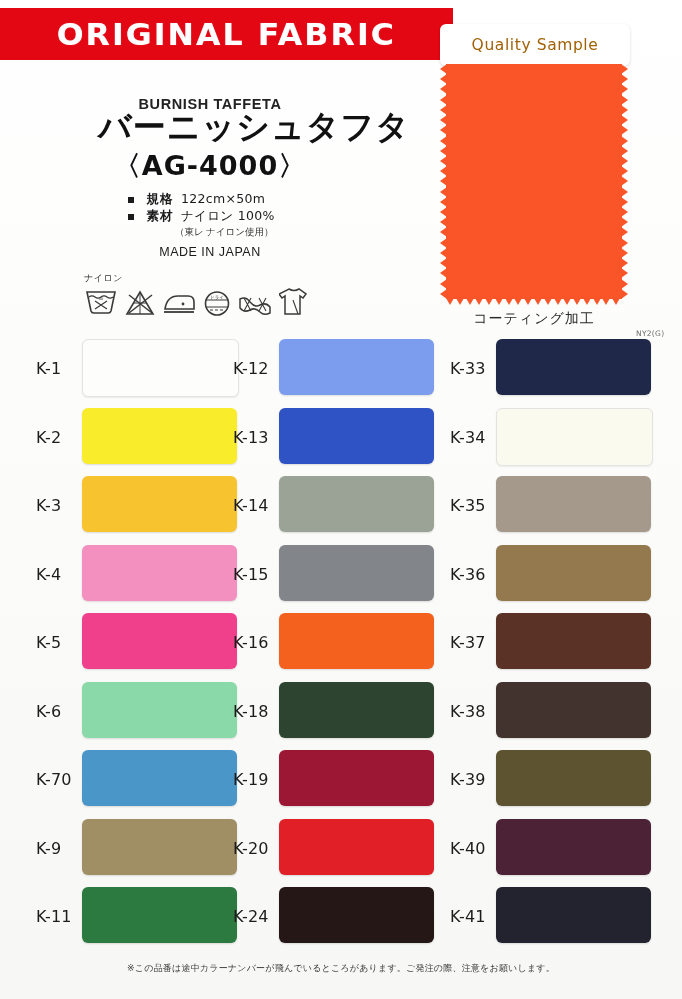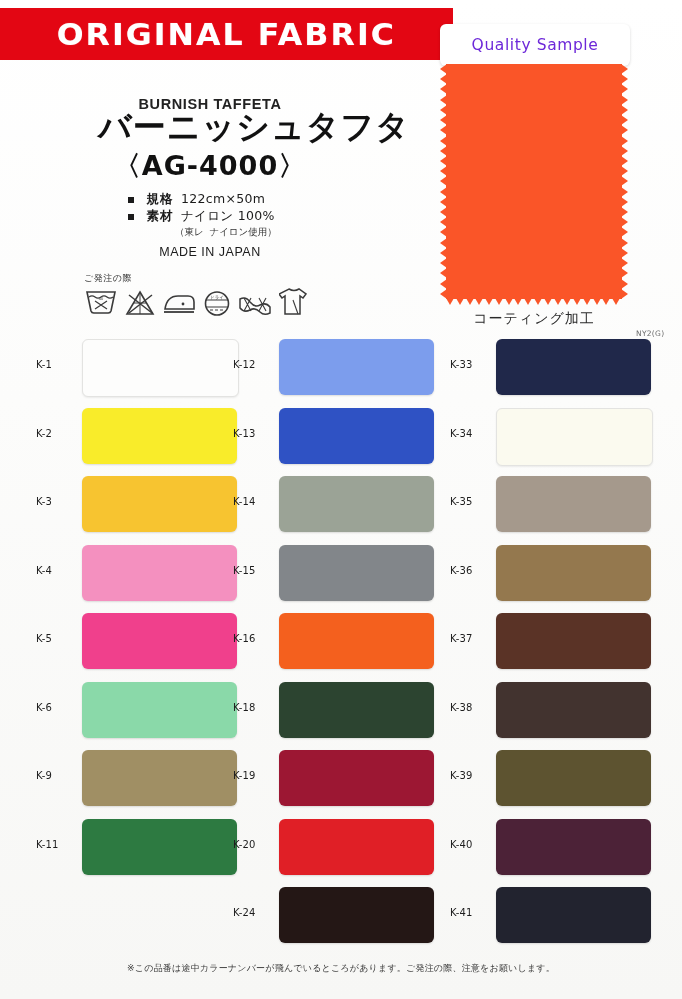--- a/index.html
+++ b/index.html
@@ -41,37 +41,37 @@
     position:absolute;left:0;top:148px;width:420px;text-align:center;
     font-size:27px;font-weight:bold;color:#111;letter-spacing:1px;
     font-family:"DejaVu Sans",sans-serif;
   }
 
   .specs{position:absolute;left:128px;top:190px;width:300px;font-size:12.5px;line-height:17px;color:#1b1b1b;}
   .spec-row{display:flex;align-items:baseline;}
   .sq{display:inline-block;width:6px;height:6px;background:#1b1b1b;margin-right:5px;}
   .spec-key{min-width:42px;font-weight:bold;letter-spacing:1px;font-family:"DejaVu Sans",sans-serif;text-align:center;}
   .spec-val{font-family:"DejaVu Sans",sans-serif;letter-spacing:.3px;}
-  .spec-note{font-size:9.5px;margin-left:47px;color:#333;font-family:Liberation Mono, monospace;}
+  .spec-note{font-size:9.5px;margin-left:47px;color:#333;font-family:Liberation Serif, serif;}
   .made-in{position:absolute;left:0;top:245px;width:420px;text-align:center;font-size:12.5px;letter-spacing:.5px;color:#1b1b1b;}
 
   
   .care-wrap{position:absolute;left:84px;top:272px;width:240px;}
   .care-label{font-size:9px;color:#333;font-family:"DejaVu Sans",sans-serif;letter-spacing:.5px;margin-bottom:1px;}
   .care-icons{display:flex;align-items:flex-end;gap:7px;}
   .care-icons svg{display:block;}
 
   
   .qs-card{
     position:absolute;left:440px;top:24px;width:190px;height:42px;
     background:#ffffff;border-radius:6px;
     box-shadow:0 1px 3px rgba(0,0,0,.16);
     display:flex;align-items:center;justify-content:center;
   }
-  .qs-text{font-size:15.5px;color:#6d28d9;letter-spacing:.6px;font-family:"DejaVu Sans",sans-serif;}
+  .qs-text{font-size:15.5px;color:#a16207;letter-spacing:.6px;font-family:"DejaVu Sans",sans-serif;}
   .swatch-big{
     position:absolute;left:440px;top:64px;width:188px;height:235px;
   }
   .swatch-big .fabric{
     position:absolute;left:6px;top:0;width:176px;height:235px;
     background:#fa5528;
   }
   .pink-edge{position:absolute;top:0;width:7px;height:235px;}
   .pink-edge.left{left:0;}
   .pink-edge.right{right:0;}
@@ -86,21 +86,21 @@
   }
 
   
   .grid{position:absolute;left:0;top:333px;width:682px;height:620px;}
   .col{position:absolute;top:0;width:205px;}
   .col1{left:36px;}
   .col2{left:233px;}
   .col3{left:450px;}
   .chip-row{position:relative;height:68.5px;}
   .chip-label{
-    position:absolute;left:0;top:26px;font-size:10px;color:#1d1d1d;
+    position:absolute;left:0;top:26px;font-size:16px;color:#1d1d1d;
     letter-spacing:.2px;font-family:"DejaVu Sans",sans-serif;white-space:nowrap;text-align:right;
   }
   .chip{
     position:absolute;left:46px;top:6px;width:155px;height:56px;
     border-radius:6px;
     box-shadow:0 1px 2px rgba(0,0,0,.13);
   }
   .chip.white-chip{border:1px solid #e3e3e1;box-shadow:0 1px 2px rgba(0,0,0,.07);}
 
   
@@ -133,21 +133,21 @@
       <span class="sq"></span>
       <span class="spec-key">素材</span>
       <span class="spec-val">ナイロン 100%</span>
     </div>
     <div class="spec-note">（東レ ナイロン使用）</div>
   </div>
 
   <div class="made-in">MADE IN JAPAN</div>
 
   <div class="care-wrap">
-    <div class="care-label">ご発注の際</div>
+    <div class="care-label">ナイロン</div>
     <div class="care-icons">
 
       <svg width="34" height="27" viewBox="0 0 34 27">
         <path d="M3 2 h28 l-4 19 a3 3 0 0 1 -3 2 h-14 a3 3 0 0 1 -3 -2 z" fill="none" stroke="#3a3a3a" stroke-width="1.6"></path>
         <path d="M5 7 q3 -2.4 6 0 t6 0 t6 0 t6 0" fill="none" stroke="#3a3a3a" stroke-width="1.3"></path>
         <path d="M11 11 l12 8 M23 11 l-12 8" stroke="#3a3a3a" stroke-width="1.2"></path>
         <text x="17" y="10" font-size="4" text-anchor="middle" fill="#3a3a3a">40</text>
       </svg>
 
       <svg width="30" height="27" viewBox="0 0 30 27">
@@ -284,20 +284,24 @@
         </div>
         <div class="chip-row">
           <div class="chip-label">K-5</div>
           <div class="chip" style="background: rgb(240, 64, 140);"></div>
         </div>
         <div class="chip-row">
           <div class="chip-label">K-6</div>
           <div class="chip" style="background: rgb(138, 217, 169);"></div>
         </div>
         <div class="chip-row">
+          <div class="chip-label">K-70</div>
+          <div class="chip" style="background: rgb(74, 150, 200);"></div>
+        </div>
+        <div class="chip-row">
           <div class="chip-label">K-9</div>
           <div class="chip" style="background: rgb(160, 143, 100);"></div>
         </div>
         <div class="chip-row">
           <div class="chip-label">K-11</div>
           <div class="chip" style="background: rgb(45, 122, 65);"></div>
         </div>
       </div>
     <div class="col col2">
         <div class="chip-row">

